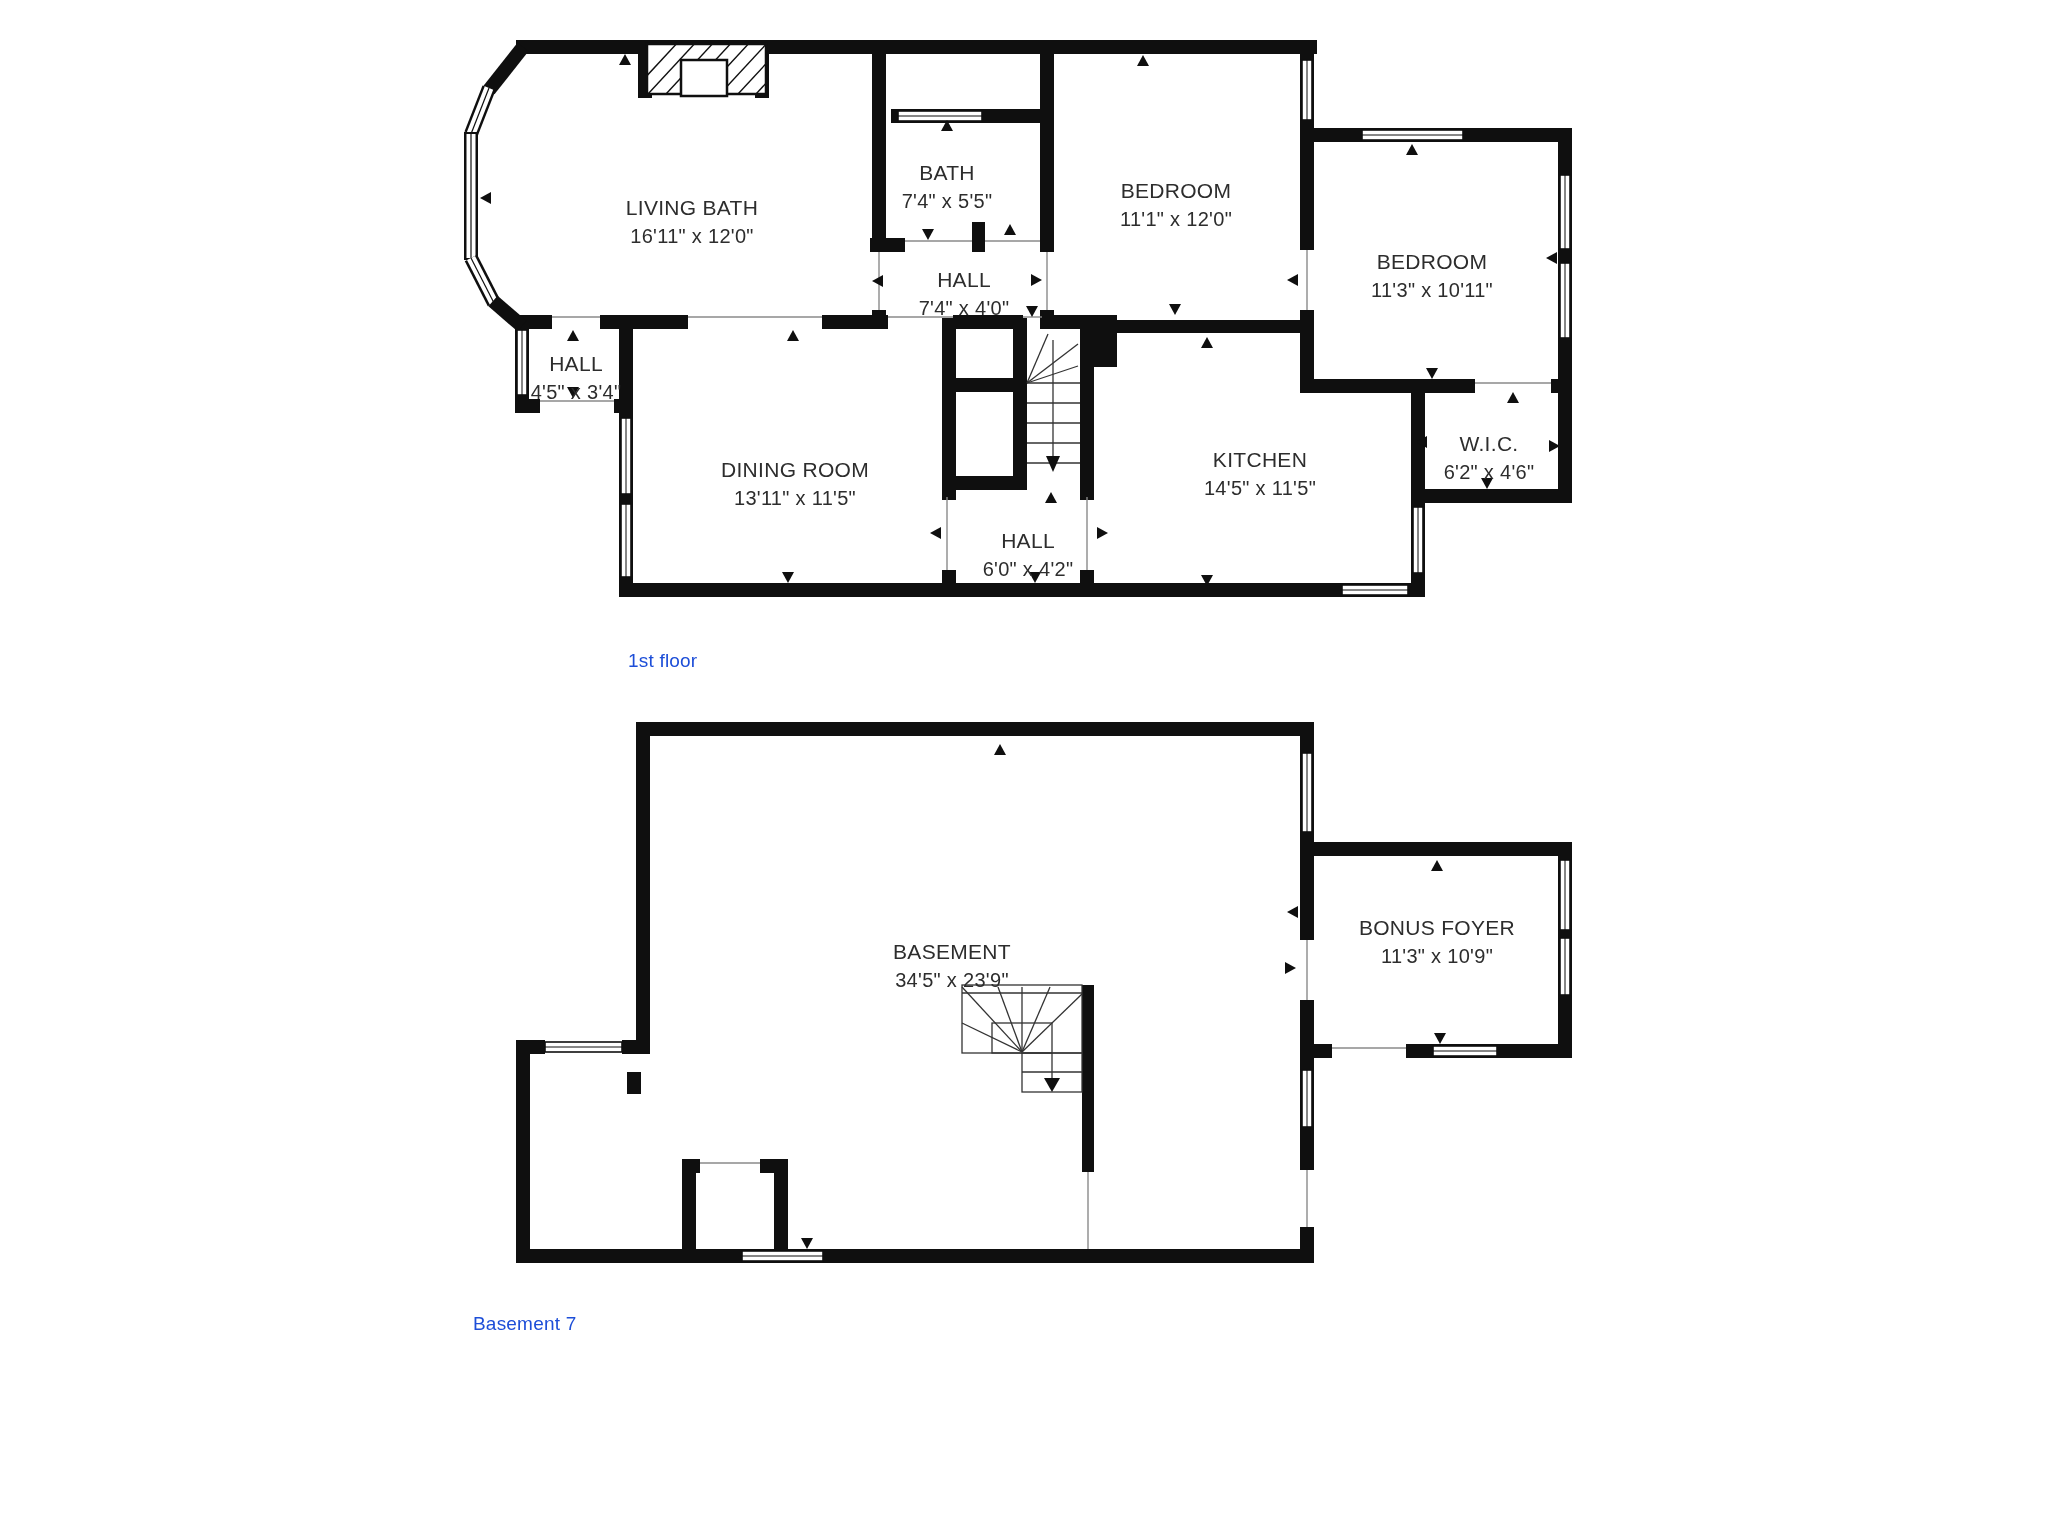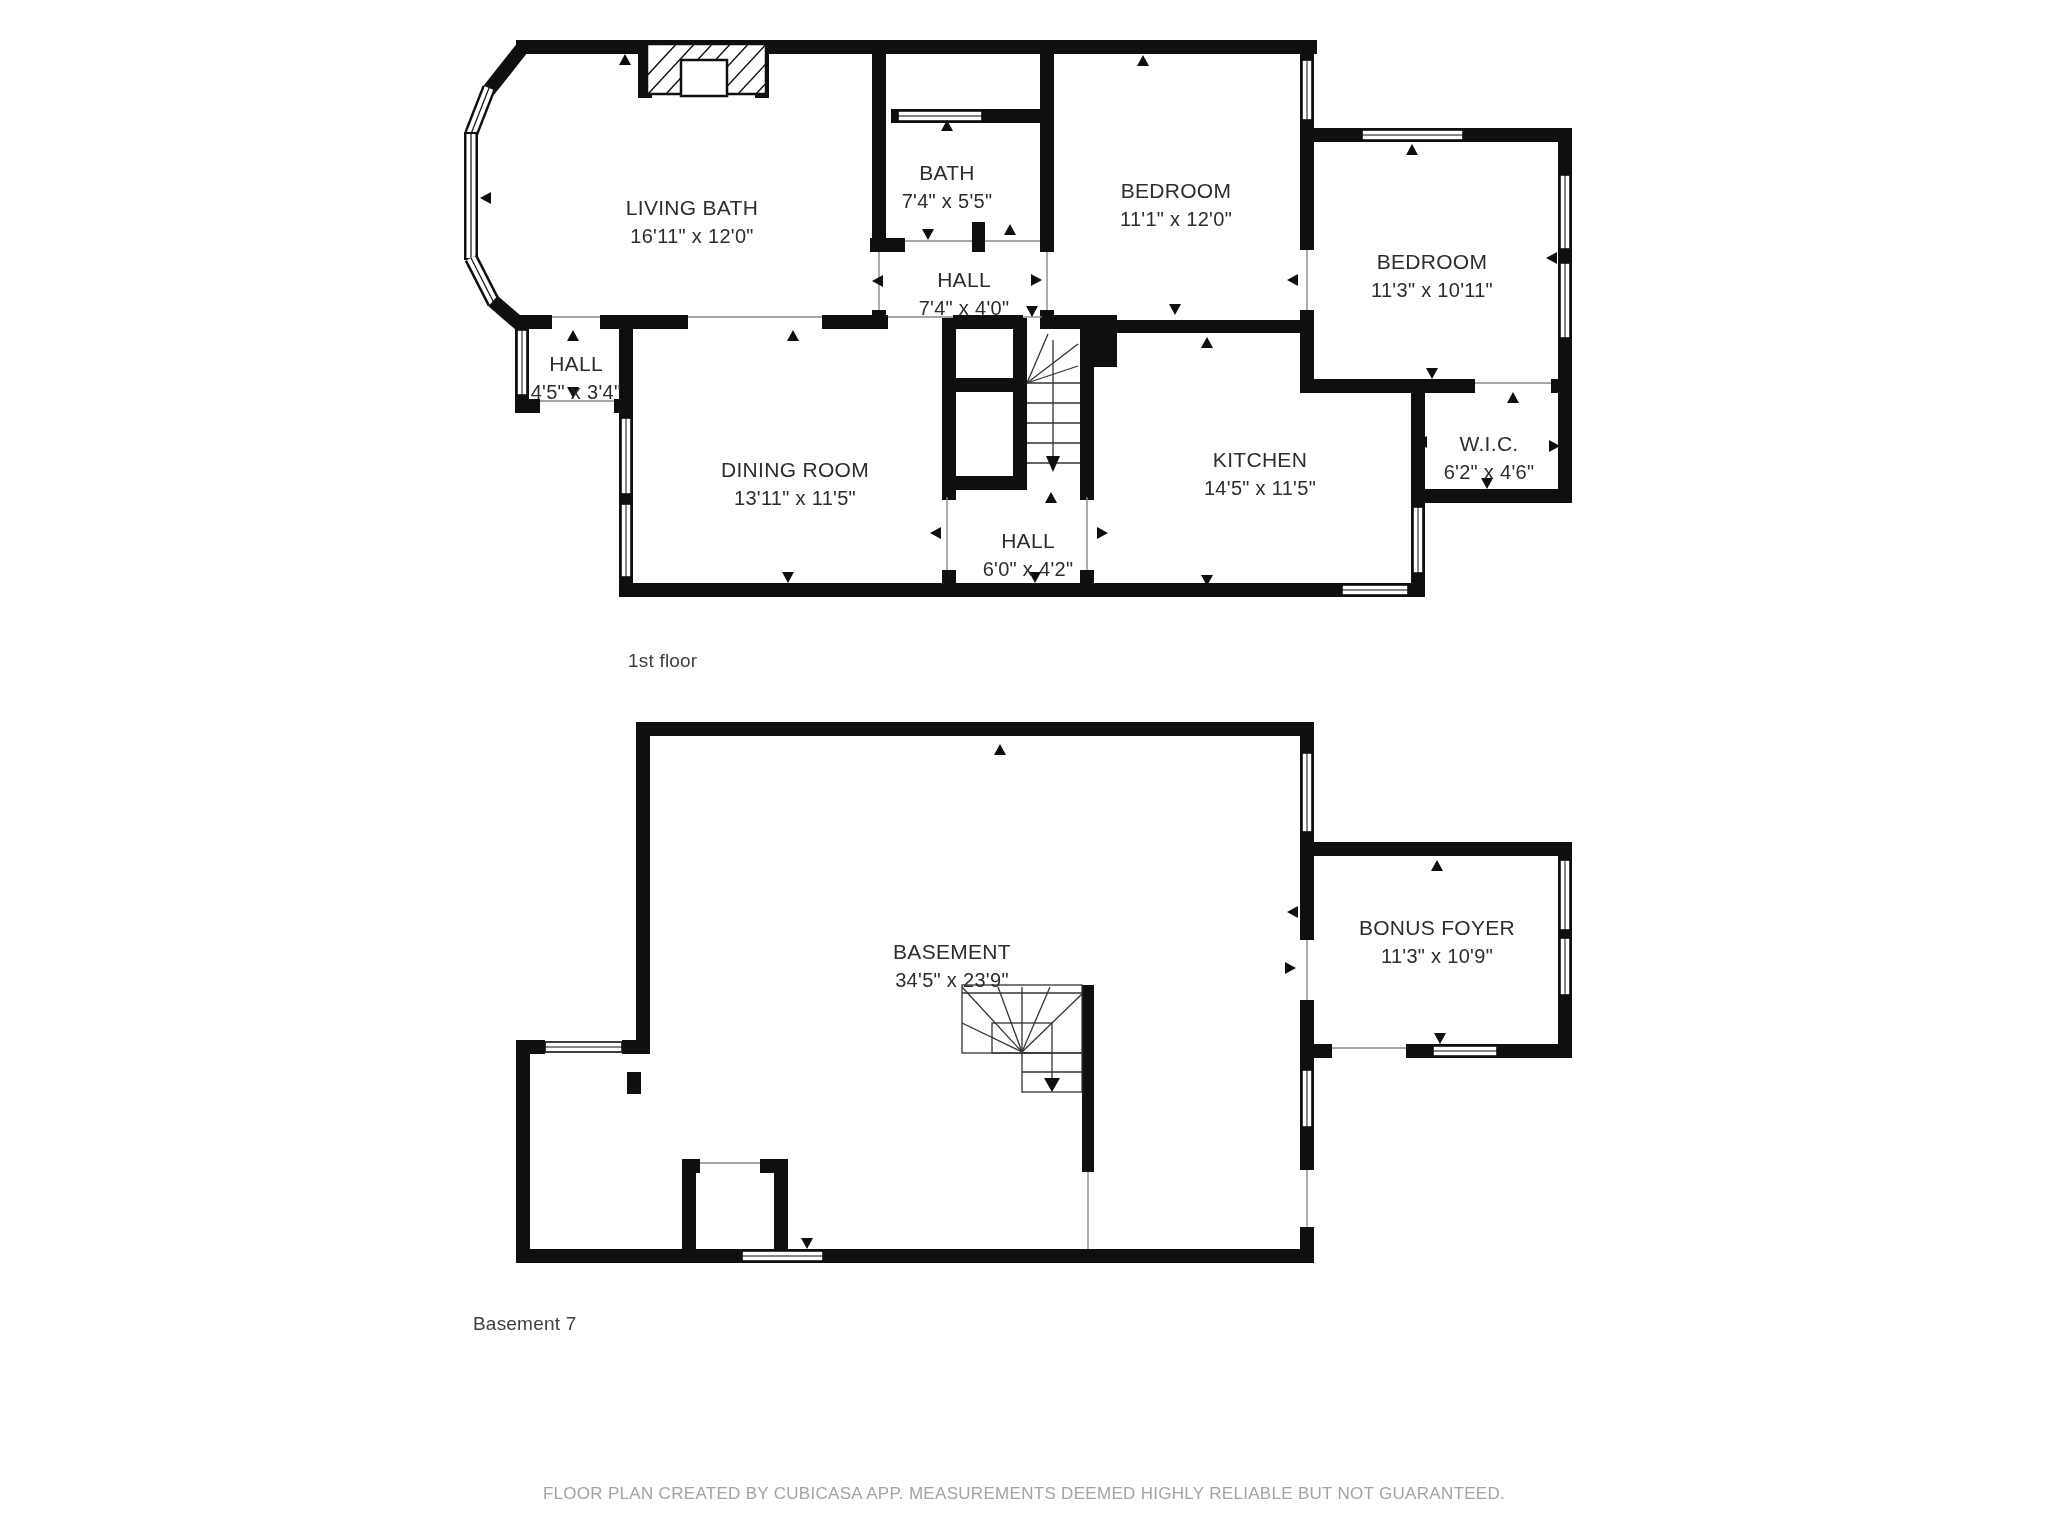--- a/index.html
+++ b/index.html
@@ -8,21 +8,21 @@
     font-family:"Liberation Sans","DejaVu Sans",sans-serif;overflow:hidden;
   }
   .plan-svg{position:absolute;left:0;top:0;}
   .room-label{
     position:absolute;transform:translate(-50%,-50%);
     text-align:center;color:#2d2d2d;white-space:nowrap;
     font-size:21px;line-height:28px;letter-spacing:.3px;
   }
   .room-label .dims{font-size:20px;}
   .floor-title{
-    position:absolute;color:#404040;font-size:19px;letter-spacing:.2px;
+    position:absolute;color:#1d4ed8;font-size:19px;letter-spacing:.2px;
   }
   .footer{
     position:absolute;left:0;right:0;top:1484px;text-align:center;
     color:#a3a3a3;font-size:17px;letter-spacing:.3px;
   }
 </style>
 </head>
 <body>
 
 <div class="canvas">
@@ -350,15 +350,14 @@
   <span class="dims">34'5" x 23'9"</span>
 </div>
 <div class="room-label" style="left:1437px;top:942px">
   <span>BONUS FOYER</span><br>
   <span class="dims">11'3" x 10'9"</span>
 </div>
 
 <div class="floor-title" style="left:628px;top:650px">1st floor</div>
 <div class="floor-title" style="left:473px;top:1313px">Basement 7</div>
 
-<div class="footer">FLOOR PLAN CREATED BY CUBICASA APP. MEASUREMENTS DEEMED HIGHLY RELIABLE BUT NOT GUARANTEED.</div>
 
 </div>
 
 </body></html>

